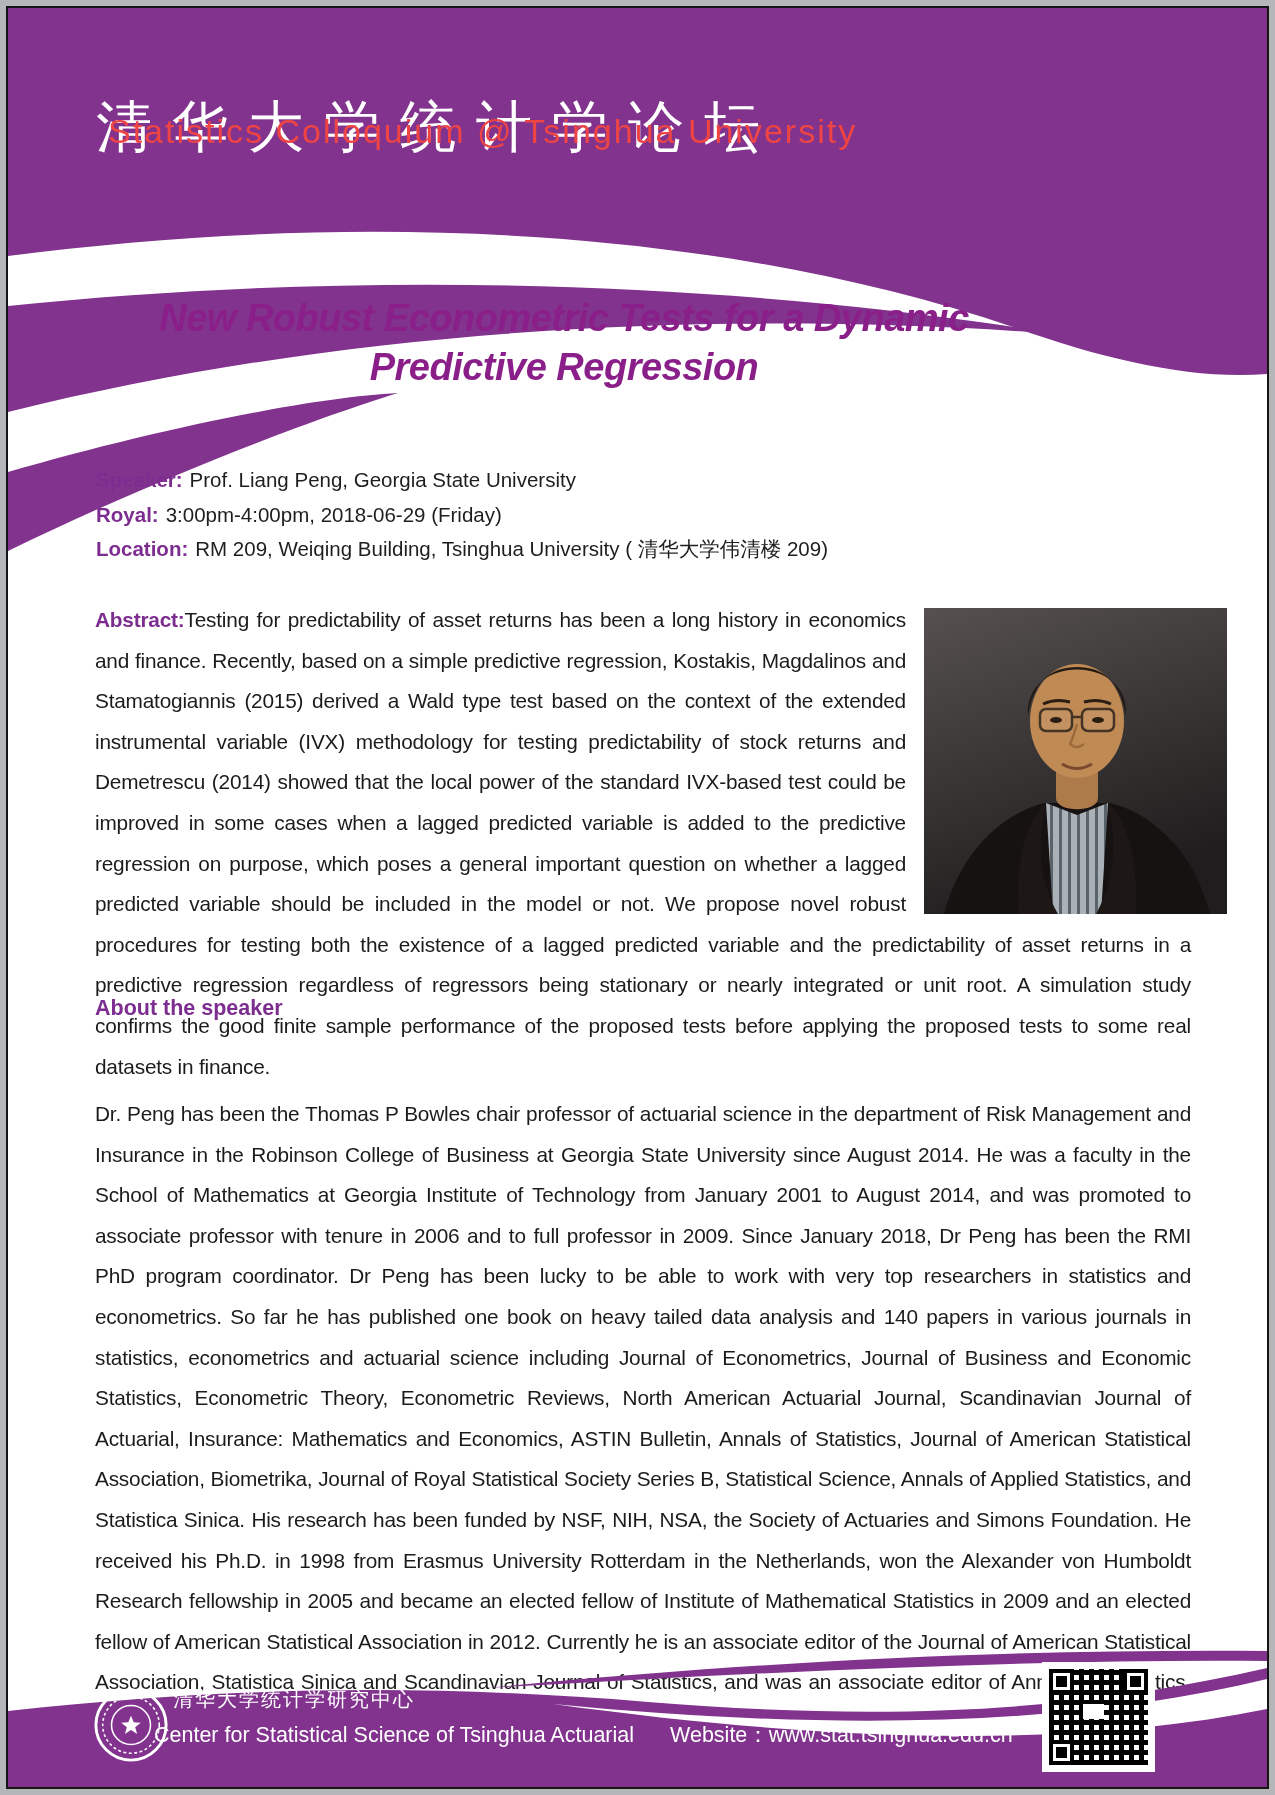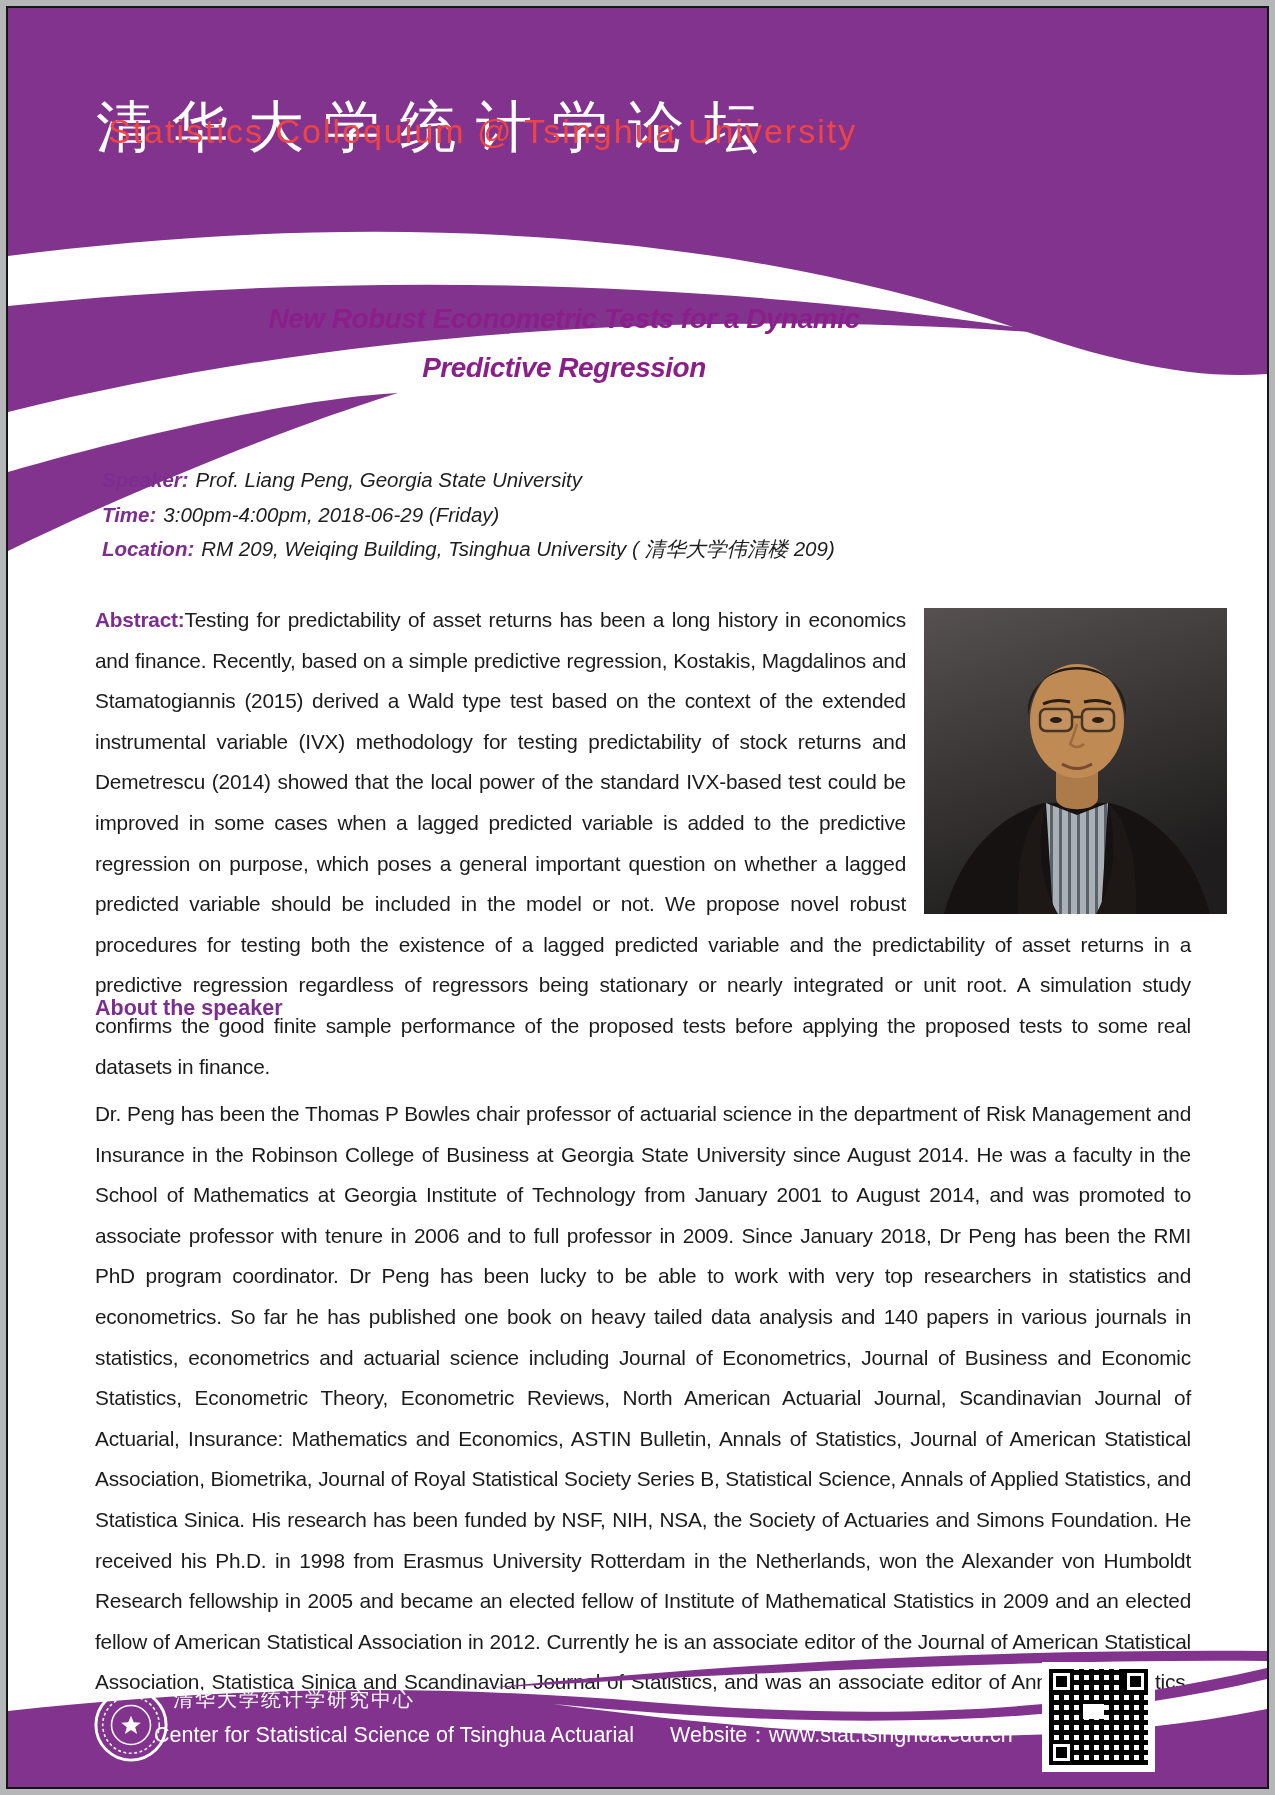--- a/index.html
+++ b/index.html
@@ -19,24 +19,24 @@
   .hdr-zh {
     position:absolute; left:88px; top:34px; color:#fff;
     font-size:56px; font-weight:300; letter-spacing:20px; white-space:nowrap;margin-top:48px;
   }
   .hdr-en {
     position:absolute; left:100px; top:104px; color:#ef4444;
     font-size:34px; font-weight:300; letter-spacing:2px; white-space:nowrap;
   }
   .talk-title {
     position:absolute; left:0; top:286px; width:1112px; text-align:center;
-    font-size:28px; line-height:49px; font-weight:bold; font-style:italic;
+    font-size:38px; line-height:49px; font-weight:bold; font-style:italic;
     color:#8a1f8a; letter-spacing:-0.5px;
   }
-  .info { position:absolute; left:94px; top:455px; width:1100px;font-style:italic; }
+  .info { position:absolute; left:88px; top:455px; width:1100px; }
   .info-row { line-height:34.6px; font-size:20.5px; color:#1e1e1e; white-space:nowrap; }
   .lbl { color:#7d2d90; font-weight:bold; margin-right:7px; }
   .para {
     position:absolute; left:87px; width:1096px; text-align:justify;
     font-size:20.8px; line-height:40.6px; color:#1b1b1b; letter-spacing:-0.2px;
   }
   #abstract-para { top:592px; }
   #about-para { top:1086px; }
   .about-h {
     position:absolute; left:87px; top:988px;
@@ -95,21 +95,21 @@
   <div class="talk-title">
     <div>New Robust Econometric Tests for a Dynamic</div>
     <div>Predictive Regression</div>
   </div>
 
   <div class="info">
     <div class="info-row">
       <span class="lbl">Speaker:</span><span>Prof. Liang Peng, Georgia State University</span>
     </div>
     <div class="info-row">
-      <span class="lbl">Time:</span><span>3:00pm-4:00pm, 2018-06-29 (Friday)</span>
+      <span class="lbl">Royal:</span><span>3:00pm-4:00pm, 2018-06-29 (Friday)</span>
     </div>
     <div class="info-row">
       <span class="lbl">Location:</span><span>RM 209, Weiqing Building, Tsinghua University ( 清华大学伟清楼 209)</span>
     </div>
   </div>
 
   <div class="para" id="abstract-para">
     <div class="photo">
       <svg viewBox="0 0 303 306">
         <defs>

